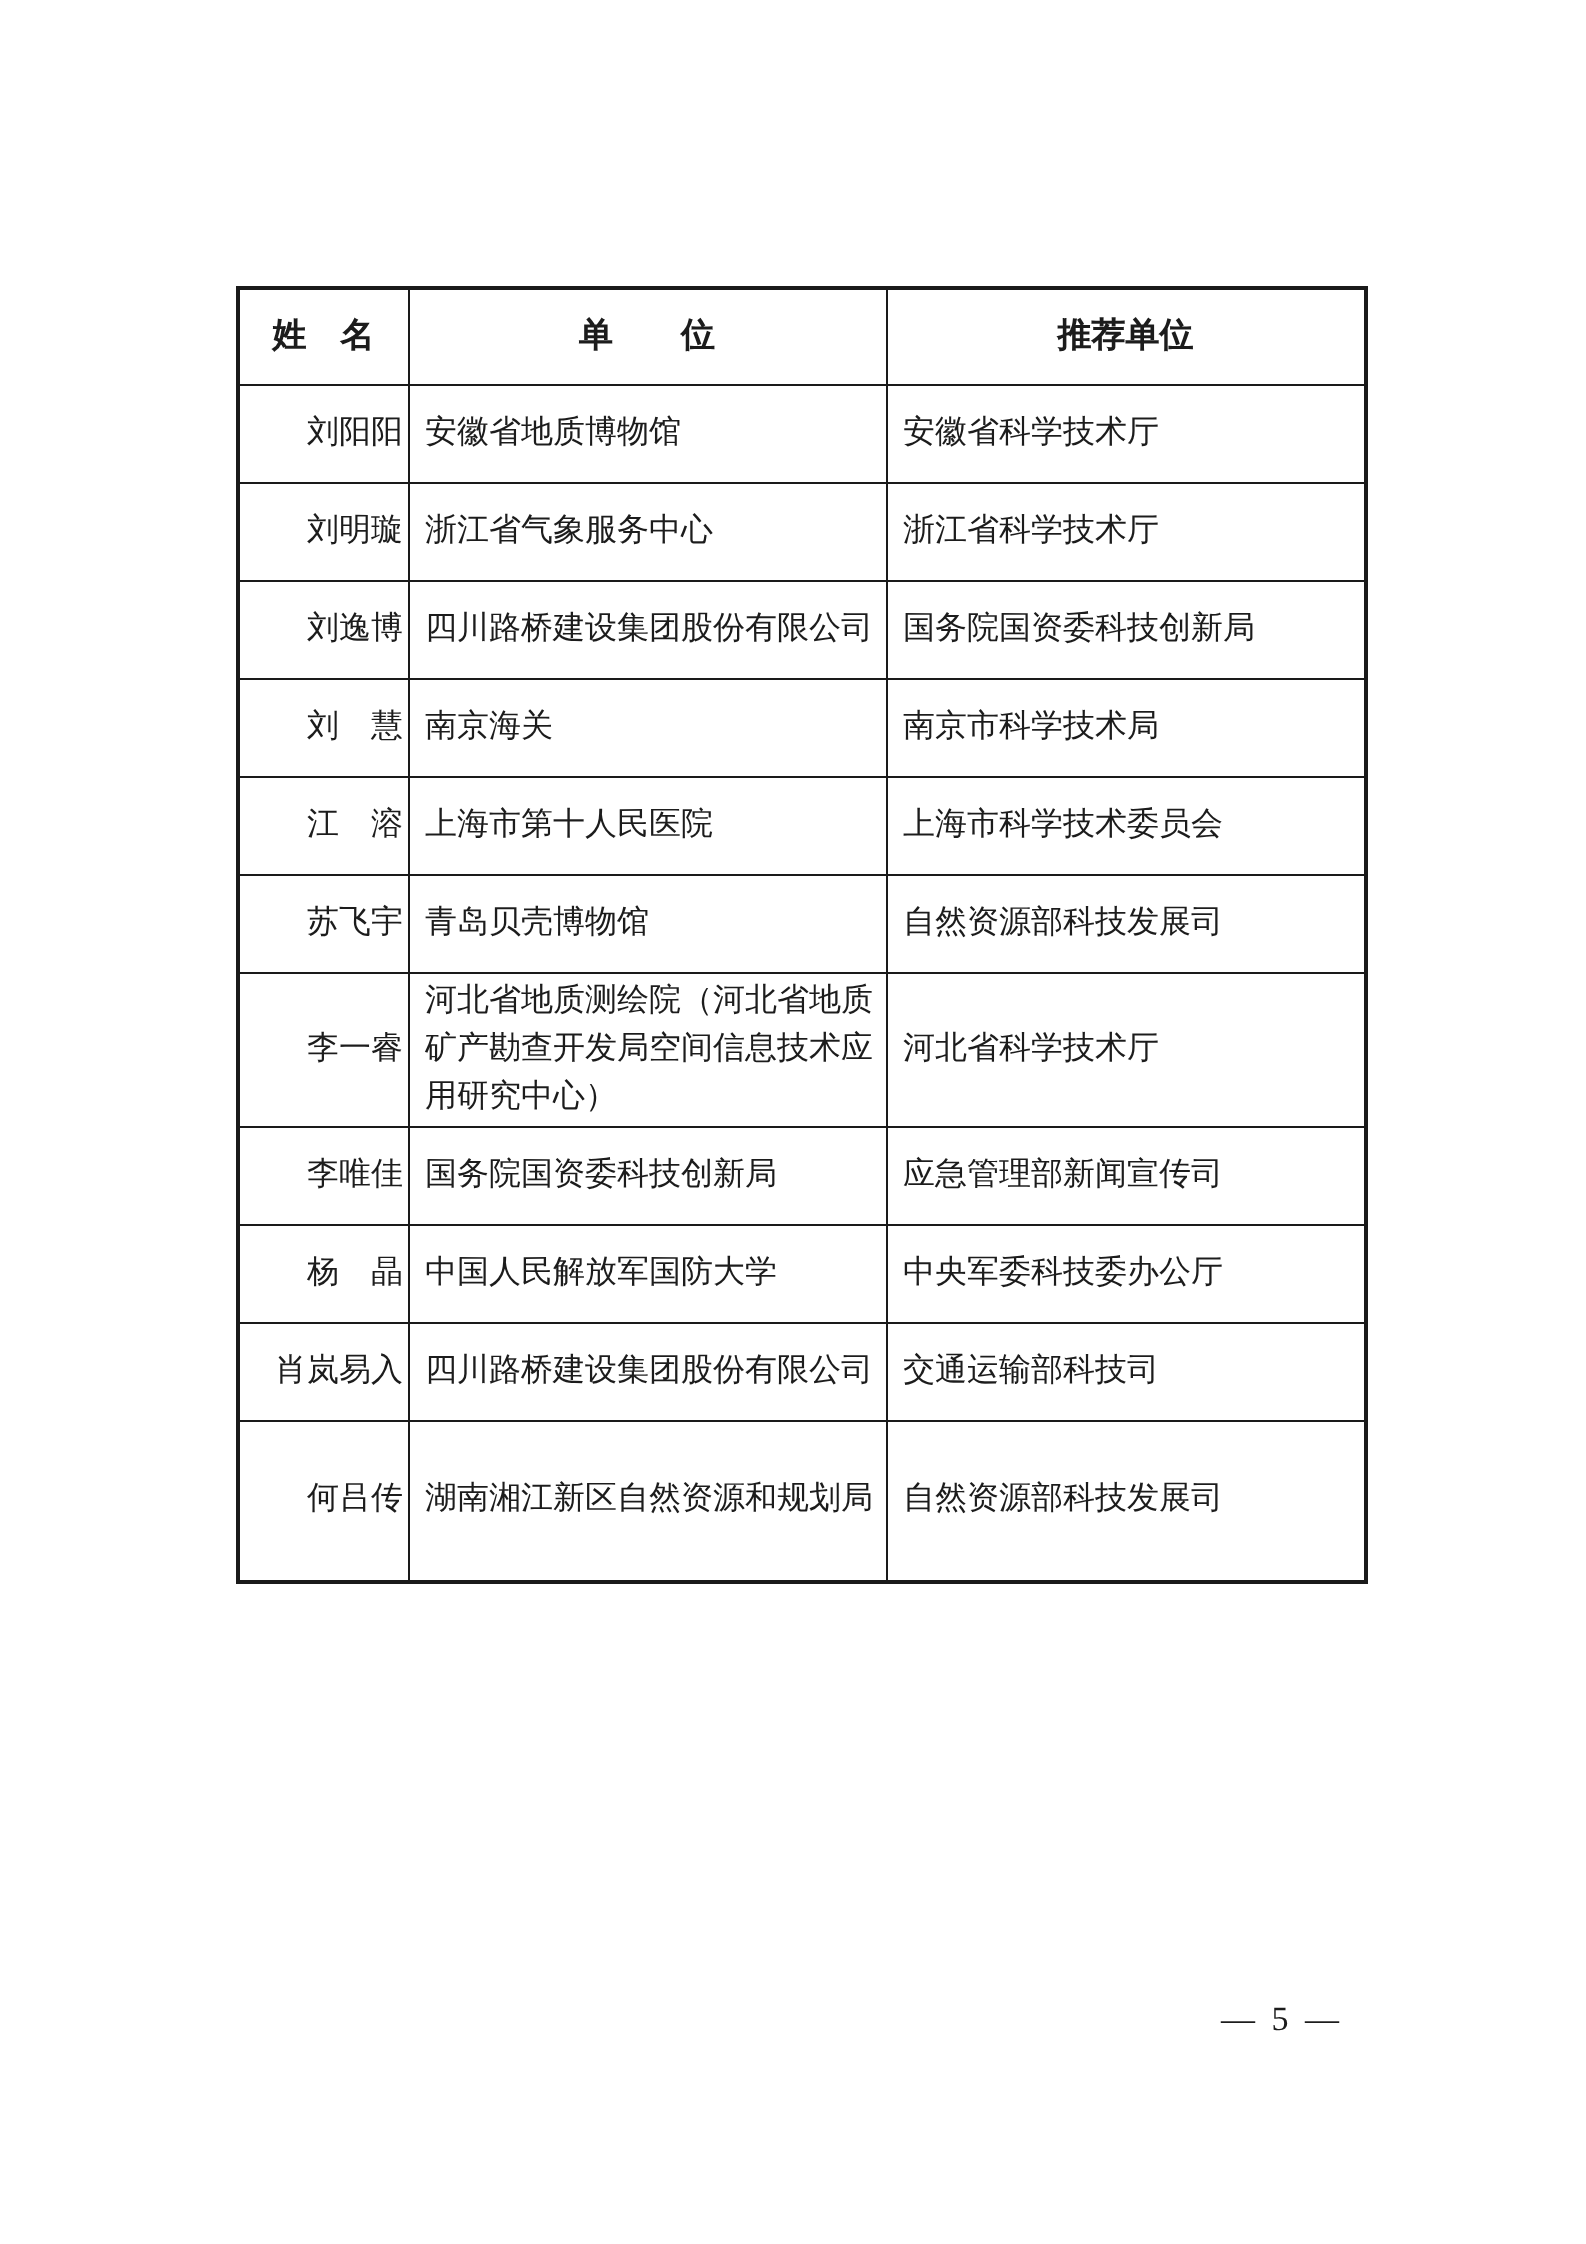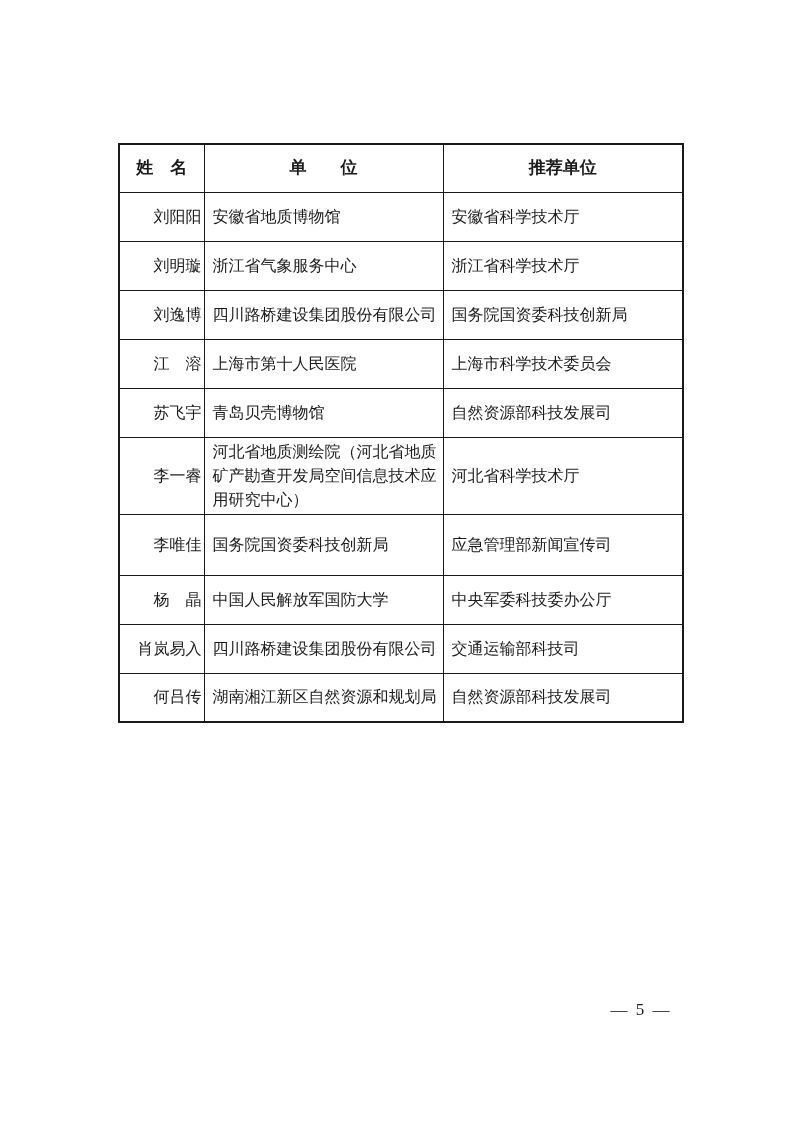--- a/index.html
+++ b/index.html
@@ -92,20 +92,25 @@
       <td class="name-cell">刘明璇</td>
       <td class="unit-cell">浙江省气象服务中心</td>
       <td class="rec-cell">浙江省科学技术厅</td>
     </tr>
         <tr>
       <td class="name-cell">刘逸博</td>
       <td class="unit-cell">四川路桥建设集团股份有限公司</td>
       <td class="rec-cell">国务院国资委科技创新局</td>
     </tr>
         <tr>
+      <td class="name-cell">刘　慧</td>
+      <td class="unit-cell">南京海关</td>
+      <td class="rec-cell">南京市科学技术局</td>
+    </tr>
+        <tr>
       <td class="name-cell">江　溶</td>
       <td class="unit-cell">上海市第十人民医院</td>
       <td class="rec-cell">上海市科学技术委员会</td>
     </tr>
         <tr>
       <td class="name-cell">苏飞宇</td>
       <td class="unit-cell">青岛贝壳博物馆</td>
       <td class="rec-cell">自然资源部科技发展司</td>
     </tr>
         <tr>

